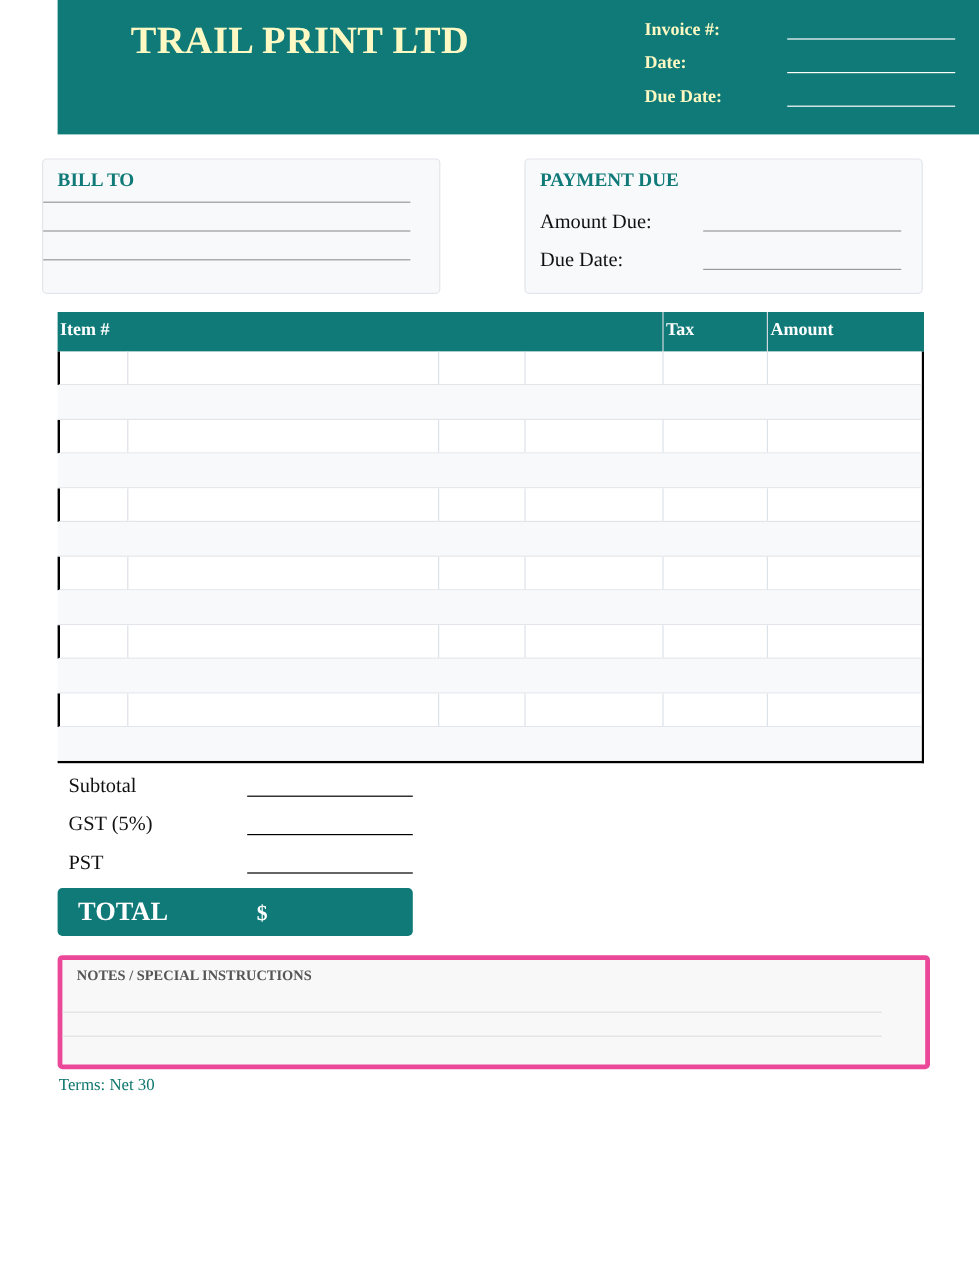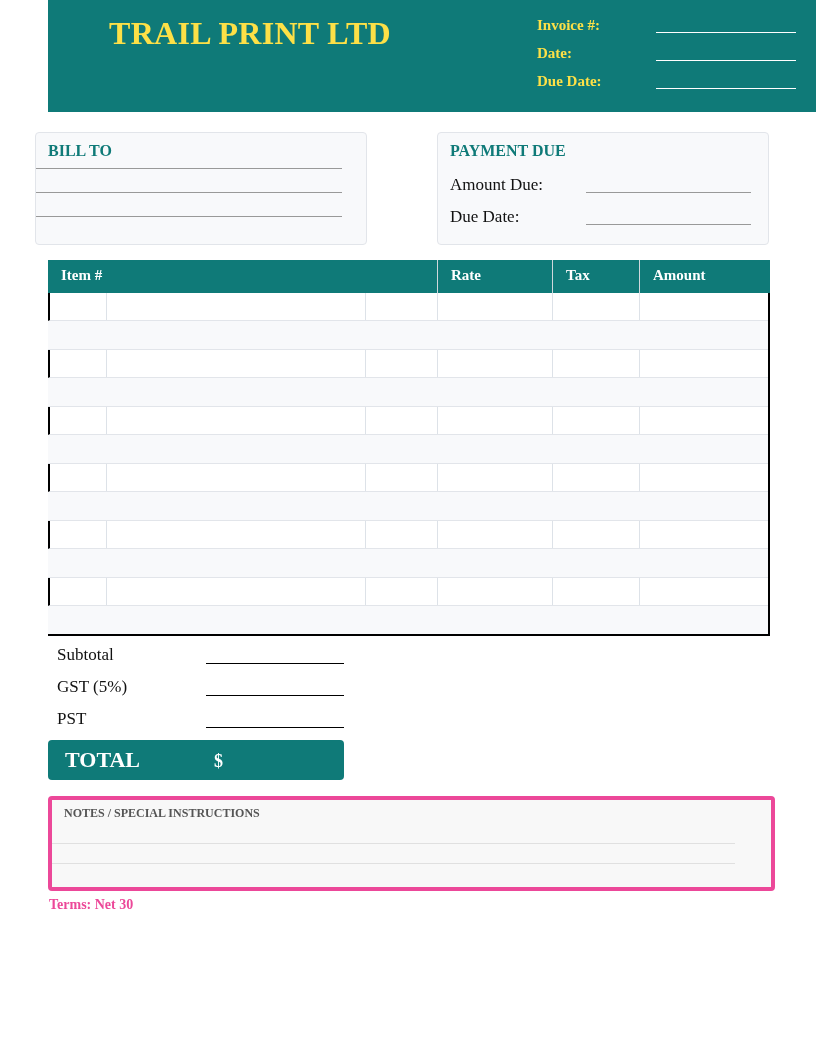--- a/index.html
+++ b/index.html
@@ -1,49 +1,49 @@
 <!DOCTYPE html>
 <html><head>
 <meta charset="utf-8">
 <style>
   html, body { margin:0; padding:0; background:#ffffff; }
   body { width:816px; height:1056px; position:relative; font-family:"Liberation Serif", serif; color:#111; overflow:hidden; }
-  .header { position:absolute; left:48px; top:0; width:768px; height:112px; background:#0f7a78; color:#fde047; }
+  .header { position:absolute; left:48px; top:0; width:768px; height:112px; background:#0f7a78; color:#fef9c3; }
   .company { position:absolute; left:61px; top:15px; font-size:32px; font-weight:bold; letter-spacing:0.3px; }
   .tagline { position:absolute; left:61px; top:57px; font-size:15px; font-style:italic; }
   .meta-row { position:absolute; left:489px; width:260px; height:20px; }
   .meta-label { position:absolute; left:0; top:0; font-size:15px; font-weight:bold; }
   .meta-line { position:absolute; left:119px; top:14px; width:140px; border-bottom:1px solid #fff; height:1px; }
 
   .box { position:absolute; background:#f8f9fb; border:1px solid #e2e5ea; border-radius:4px; }
   .box-title { position:absolute; font-size:16px; font-weight:bold; color:#0f7a78; }
   .bill-line { position:absolute; left:0; width:306px; border-top:1px solid #999; }
   .pay-label { position:absolute; left:12px; font-size:17px; }
   .pay-line { position:absolute; left:148px; width:165px; border-top:1px solid #999; }
 
   .table { position:absolute; left:48px; top:260px; width:722px; }
   .thead { position:relative; height:33px; background:#0f7a78; color:#fff; font-weight:bold; font-size:15px; }
-  .th { position:absolute; top:0; height:33px; line-height:31px; padding-left:13px; box-sizing:border-box; border-left:1px solid #cfd8dc; }
+  .th { position:absolute; top:0; height:33px; line-height:31px; padding-left:2px; box-sizing:border-box; border-left:1px solid #cfd8dc; }
   .th:first-child { border-left:none; }
   .tbody { position:relative; border-right:2px solid #000; border-bottom:2px solid #000; }
   .row-w { position:relative; height:27px; background:#fff; border-left:2px solid #000; border-bottom:1px solid #e2e5ea; }
   .row-g { position:relative; height:28px; background:#f8f9fb; border-bottom:1px solid #e2e5ea; }
   .row-g:last-child { border-bottom:none; }
   .cell { position:absolute; top:0; height:100%; border-left:1px solid #dde2e8; }
 
   .sum-label { position:absolute; left:57px; font-size:17px; }
   .sum-line { position:absolute; left:206px; width:138px; border-top:1px solid #000; }
   .total { position:absolute; left:48px; top:740px; width:296px; height:40px; background:#0f7a78; border-radius:4px; color:#fff; }
   .total-label { position:absolute; left:17px; top:7px; font-size:22px; font-weight:bold; }
   .total-cur { position:absolute; left:166px; top:11px; font-size:18px; font-weight:bold; }
 
   .notes { position:absolute; left:48px; top:796px; width:719px; height:87px; background:#f8f8f8; border:4px solid #ec4899; border-radius:4px; }
   .notes-title { position:absolute; left:12px; top:6px; font-size:12px; font-weight:bold; color:#555; }
   .notes-line { position:absolute; left:0; width:683px; border-top:1px solid #e0e0e0; }
-  .terms { position:absolute; left:49px; top:897px; font-size:14px; color:#ec4899;font-weight:bold; }
+  .terms { position:absolute; left:49px; top:897px; font-size:14px; color:#0f766e; }
 </style>
 </head>
 <body>
 
 <div class="header">
   <div class="company">TRAIL PRINT LTD</div>
   <div class="meta-row" style="top:45px;">
     <span class="meta-label">Date:</span>
     <span class="meta-line"></span>
   </div>
@@ -69,21 +69,20 @@
   <div class="pay-label" style="top:42px;">Amount Due:</div>
   <div class="pay-line" style="top:59px;"></div>
   <div class="pay-label" style="top:74px;">Due Date:</div>
   <div class="pay-line" style="top:91px;"></div>
 </div>
 
 <div class="table">
   <div class="thead">
     <div class="th" style="left:0; width:58px;">Item #</div>
     <div class="th" style="left:317px; width:72px;margin-top:44px;">Qty</div>
-    <div class="th" style="left:389px; width:115px;">Rate</div>
     <div class="th" style="left:504px; width:87px;">Tax</div>
     <div class="th" style="left:591px; width:131px;">Amount</div>
   </div>
   <div class="tbody">
     <div class="row-w">
         <div class="cell" style="left:56px"></div>
         <div class="cell" style="left:315px"></div>
         <div class="cell" style="left:387px"></div>
         <div class="cell" style="left:502px"></div>
         <div class="cell" style="left:589px"></div>

